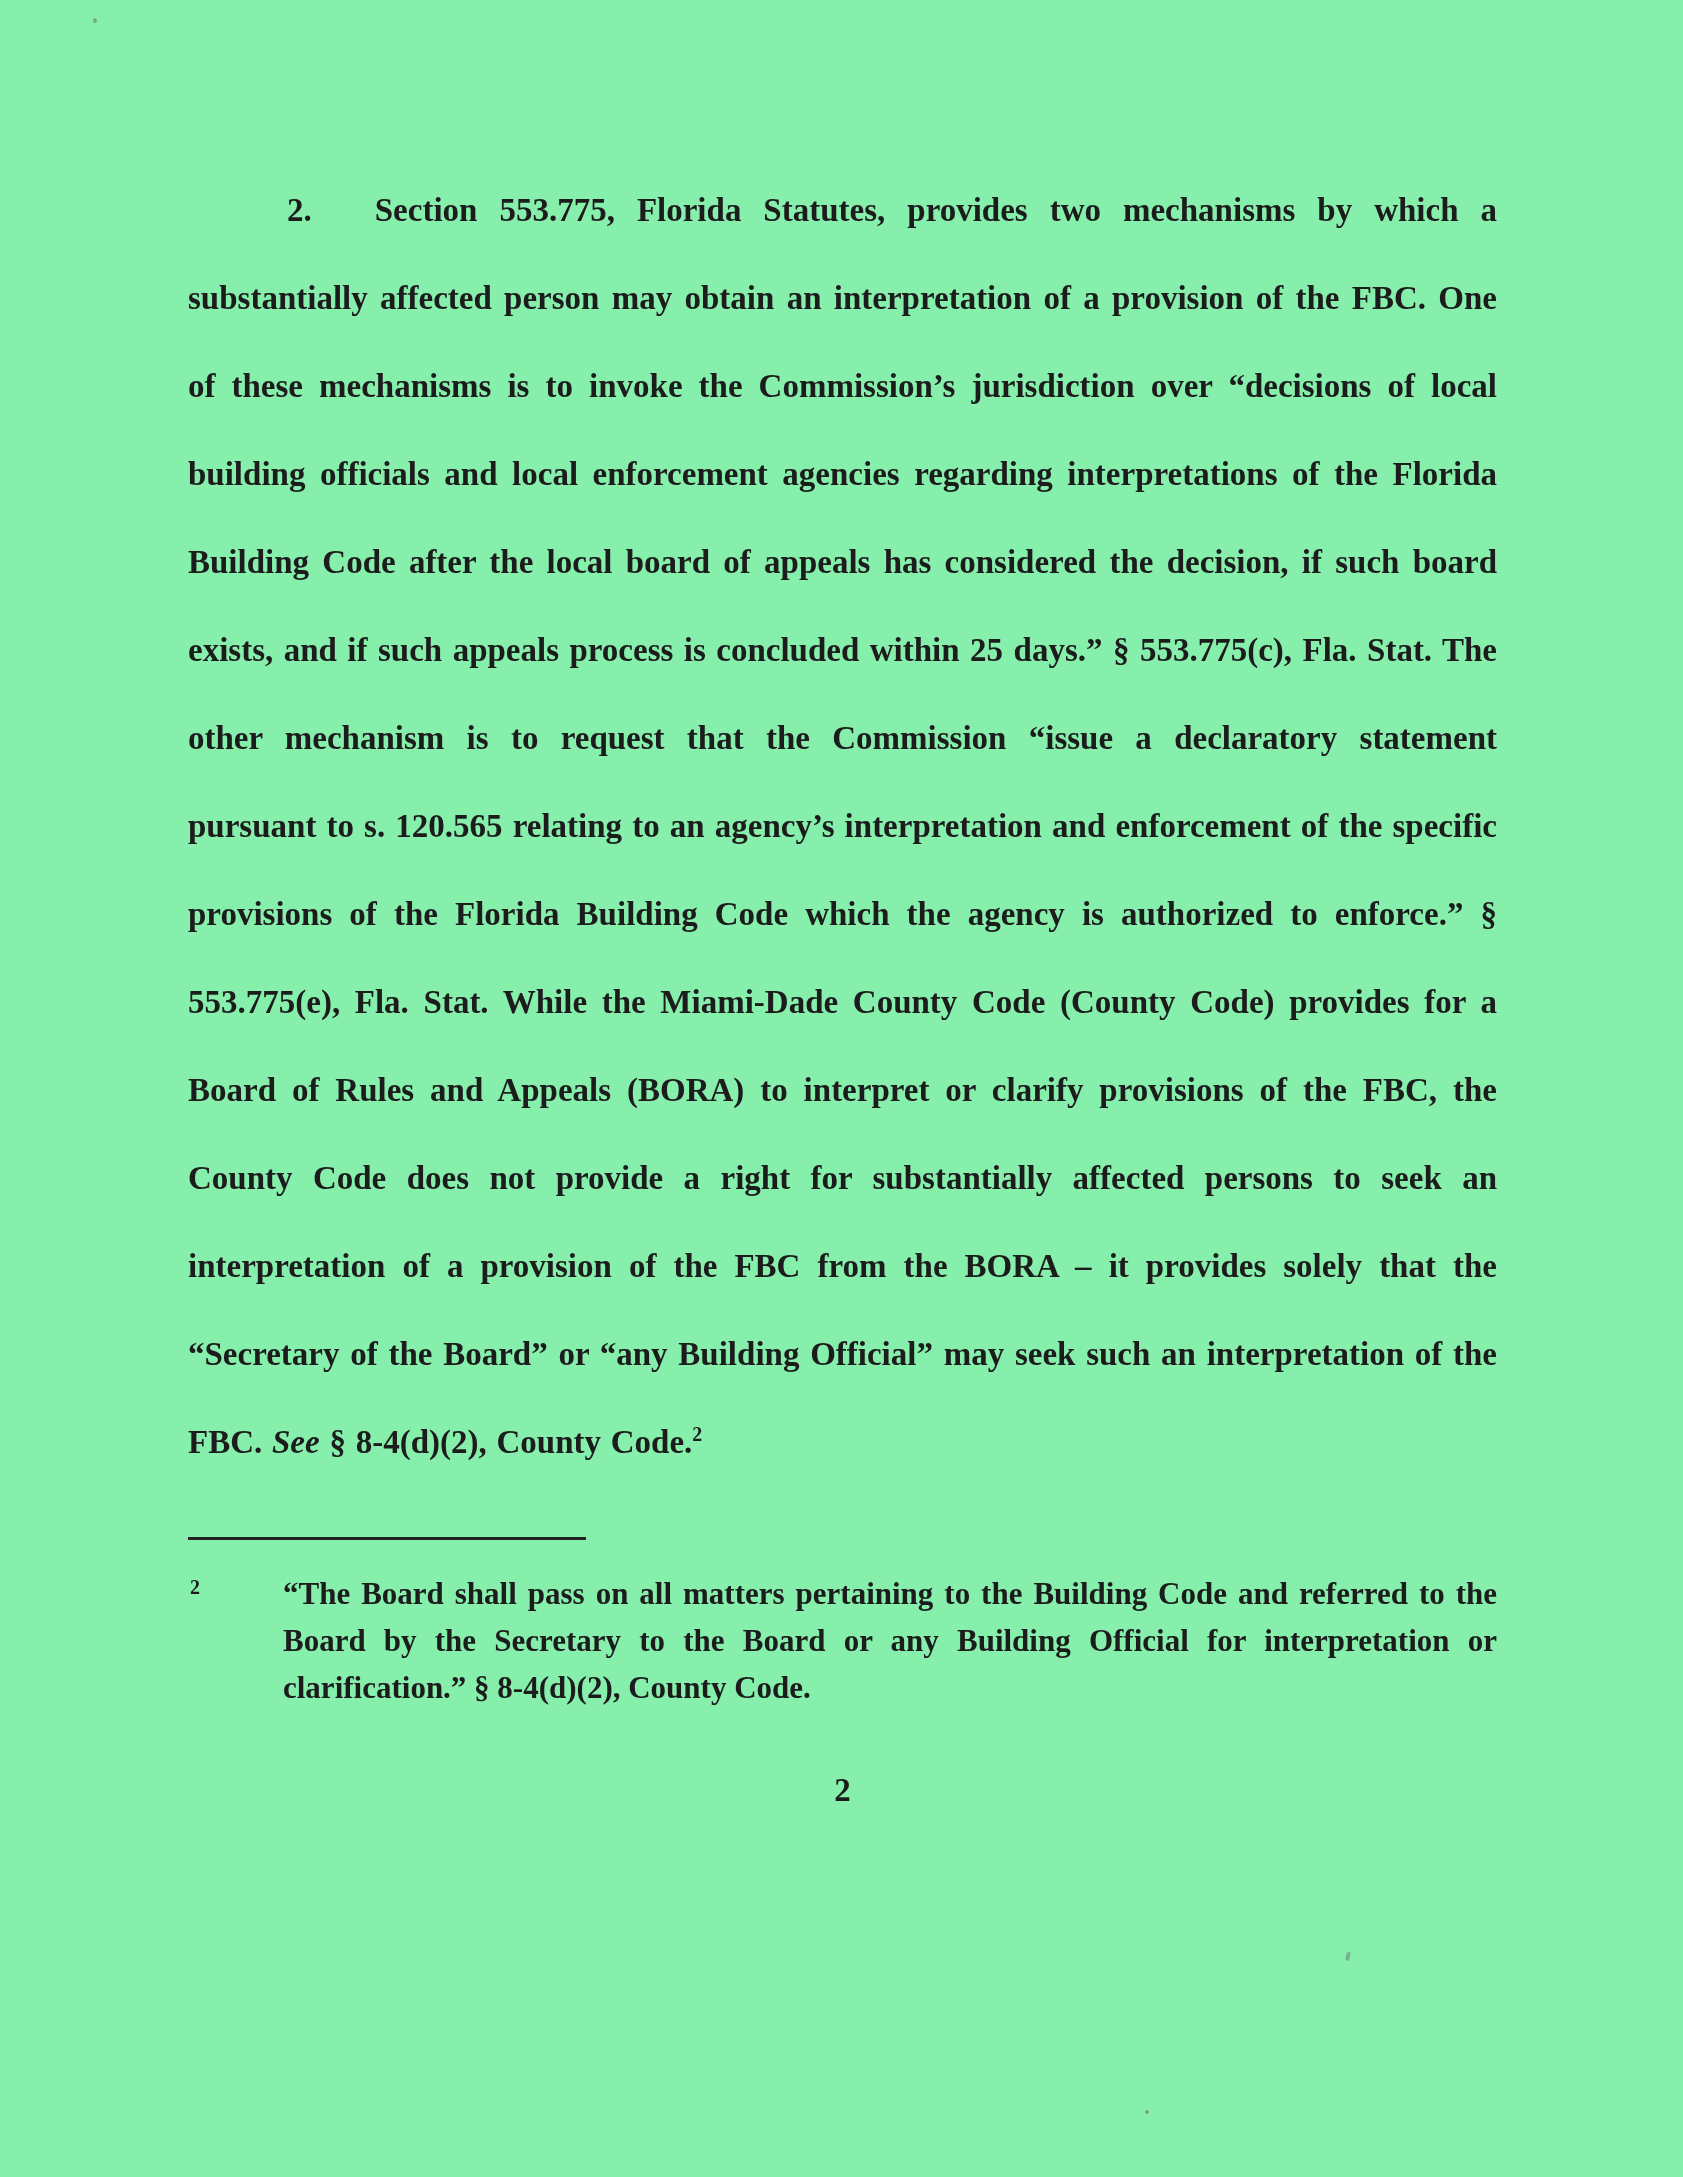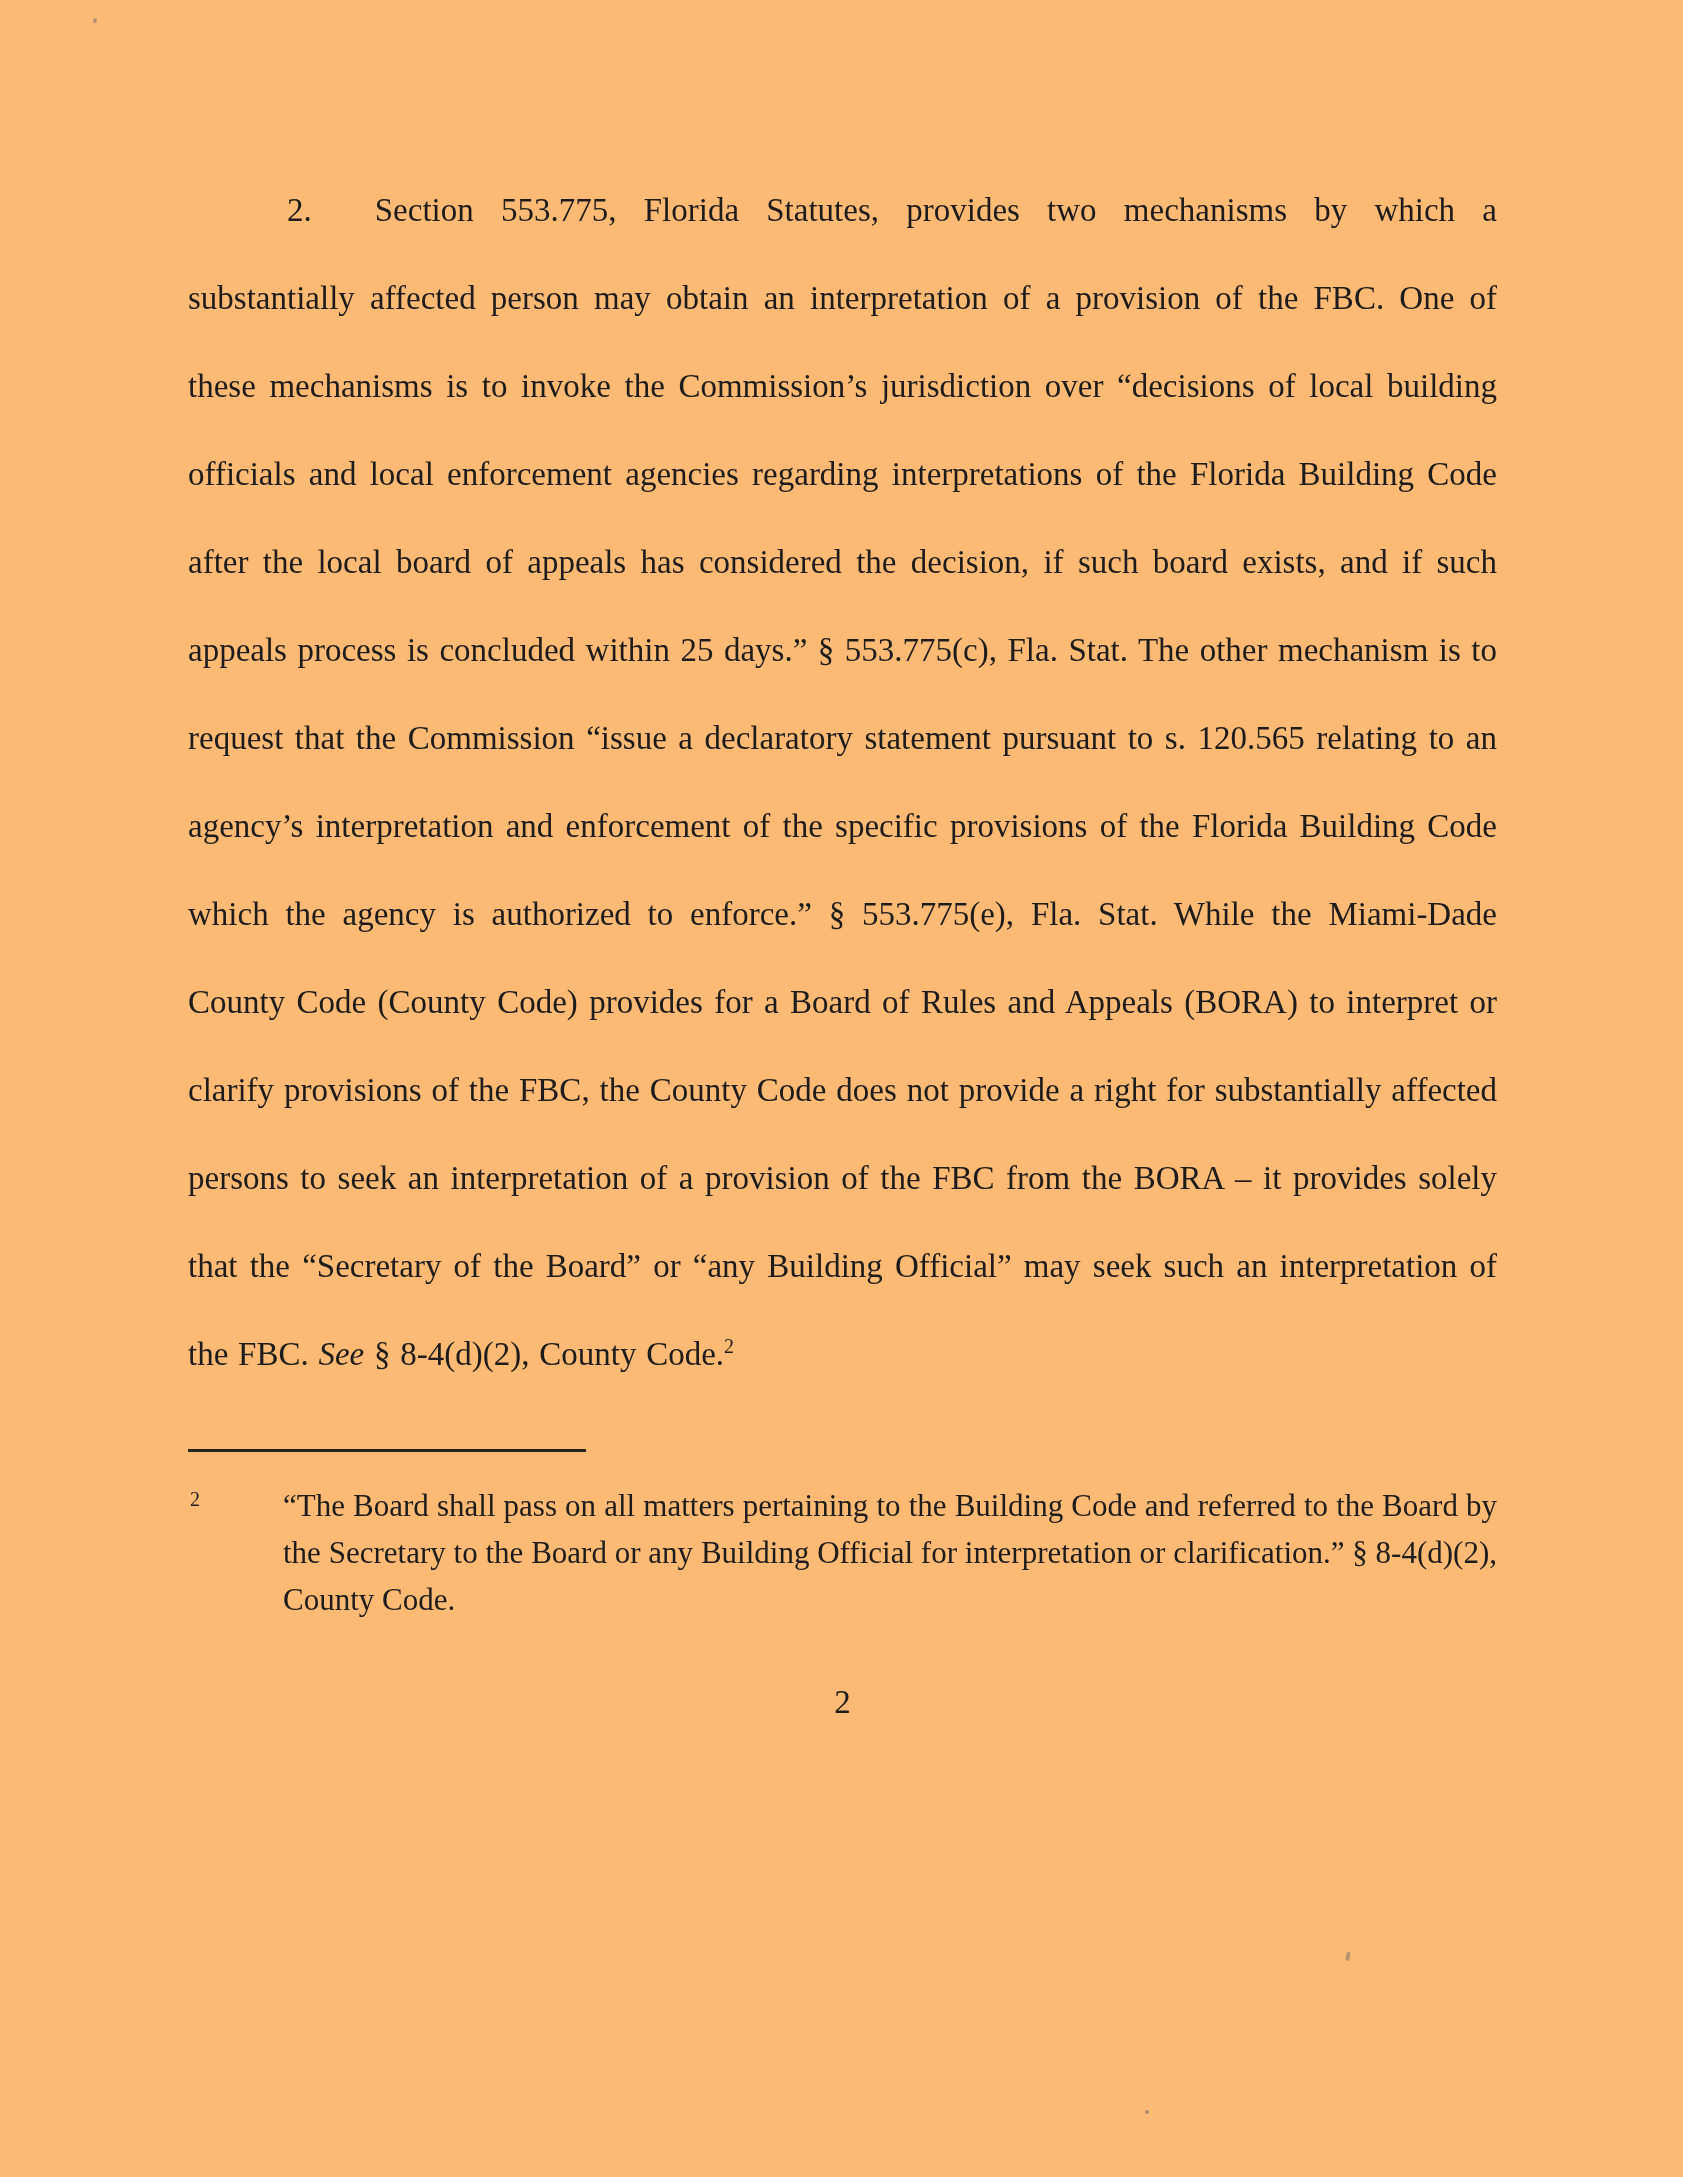--- a/index.html
+++ b/index.html
@@ -1,25 +1,26 @@
 <!DOCTYPE html>
 <html><head>
 <meta charset="utf-8">
 <style>
   * { margin: 0; padding: 0; box-sizing: border-box; }
   html, body { background: #e9e9e9; }
   .page {
     width: 1683px;
     height: 2177px;
     margin: 0 auto;
-    background: #fdba74;
+    background: #86efac;
     position: relative;
     overflow: hidden;
     font-family: "Liberation Serif", "DejaVu Serif", serif;
     color: #1c1c1c;
+    font-weight: bold;
   }
   .content {
     position: absolute;
     top: 166px;
     left: 188px;
     width: 1309px;
   }
   .body-paragraph {
     font-size: 33px;
     line-height: 88px;

